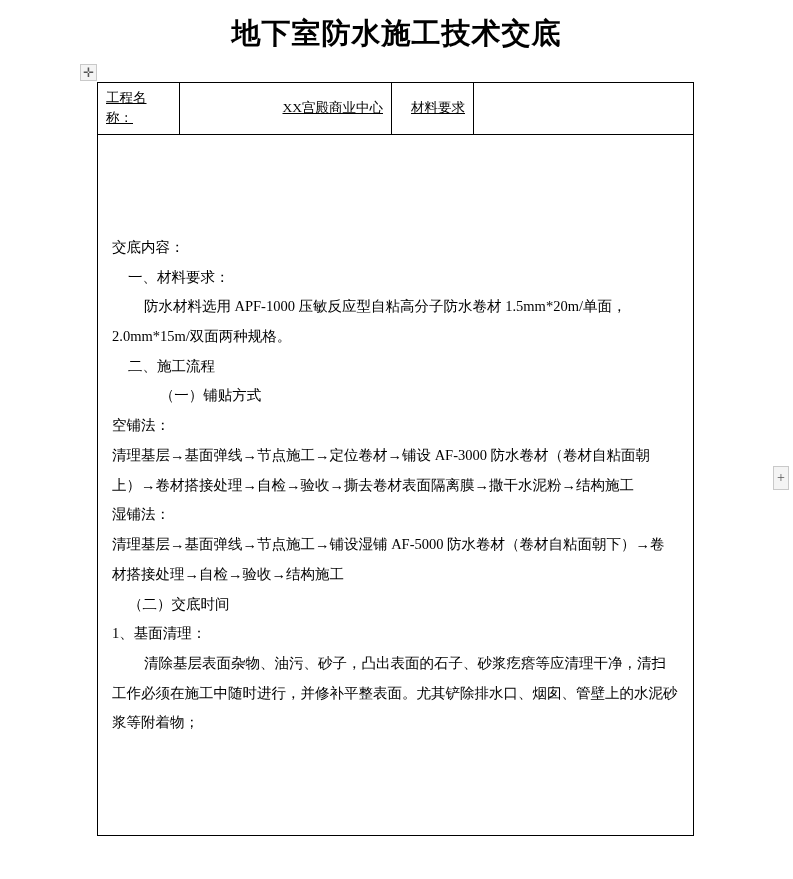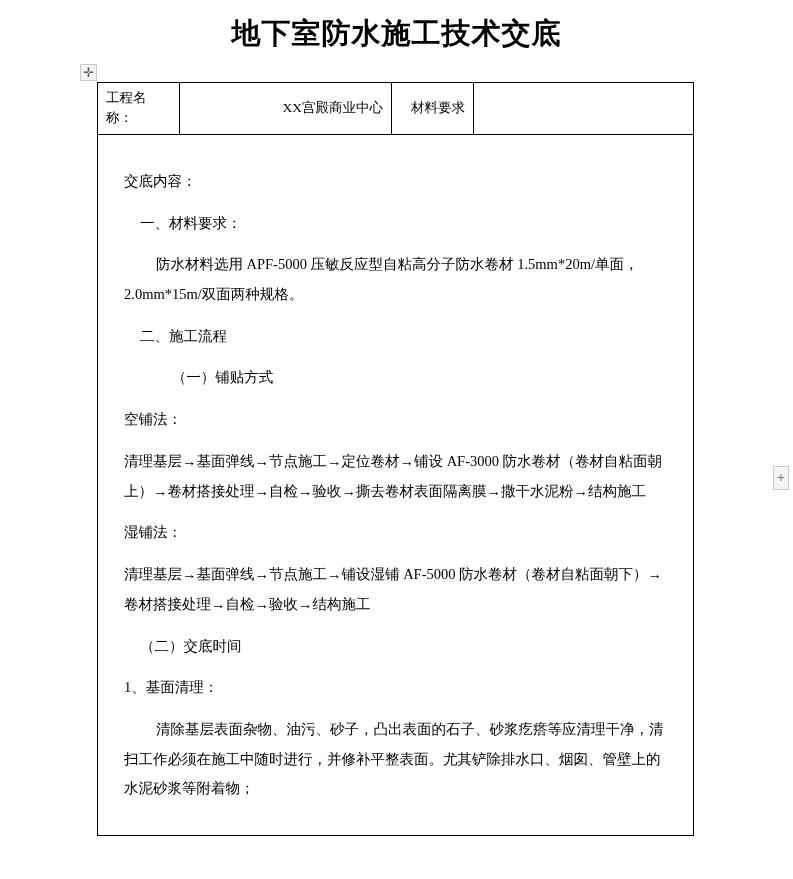--- a/index.html
+++ b/index.html
@@ -68,34 +68,34 @@
   .doc-table td {
     border: 1px solid #000000;
     vertical-align: middle;
     padding: 0;
   }
   .cell-pad {
     padding: 5px 8px;
     font-size: 13.5px;
     line-height: 1.5;
   }
-  .row-h { height: 34px; }
+  .row-h { height: 34px; text-decoration: underline; }
   .label-cell { font-size: 13.5px; }
   .center-cell { text-align: right; }
   .content-cell {
     height: 700px;
     vertical-align: top;
   }
   .content-inner {
     padding: 12px 14px 10px 14px;
     font-size: 14.5px;
     line-height: 2.05;
   }
   .content-inner p {
-    margin: 12px;
+    margin: 0;
     white-space: pre-wrap;
   }
   .ind-0 { text-indent: 0; }
   .ind-1 { text-indent: 1.1em; }
   .ind-2 { text-indent: 2.2em; }
   .ind-3 { text-indent: 3.3em; }
 </style>
 </head>
 <body>
 
@@ -126,21 +126,21 @@
         </td>
         <td>
           <div class="cell-pad"></div>
         </td>
       </tr>
       <tr>
         <td colspan="4" class="content-cell">
           <div class="content-inner">
             <p class="ind-0">交底内容：</p>
             <p class="ind-1">一、材料要求：</p>
-            <p class="ind-2">防水材料选用 APF-5000 压敏反应型自粘高分子防水卷材 1.5mm*20m/单面，2.0mm*15m/双面两种规格。</p>
+            <p class="ind-2">防水材料选用 APF-1000 压敏反应型自粘高分子防水卷材 1.5mm*20m/单面，2.0mm*15m/双面两种规格。</p>
             <p class="ind-1">二、施工流程</p>
             <p class="ind-3">（一）铺贴方式</p>
             <p class="ind-0">空铺法：</p>
             <p class="ind-0">清理基层→基面弹线→节点施工→定位卷材→铺设 AF-3000 防水卷材（卷材自粘面朝上）→卷材搭接处理→自检→验收→撕去卷材表面隔离膜→撒干水泥粉→结构施工</p>
             <p class="ind-0">湿铺法：</p>
             <p class="ind-0">清理基层→基面弹线→节点施工→铺设湿铺 AF-5000 防水卷材（卷材自粘面朝下）→卷材搭接处理→自检→验收→结构施工</p>
             <p class="ind-1">（二）交底时间</p>
             <p class="ind-0">1、基面清理：</p>
             <p class="ind-2">清除基层表面杂物、油污、砂子，凸出表面的石子、砂浆疙瘩等应清理干净，清扫工作必须在施工中随时进行，并修补平整表面。尤其铲除排水口、烟囱、管壁上的水泥砂浆等附着物；</p>
           </div>

